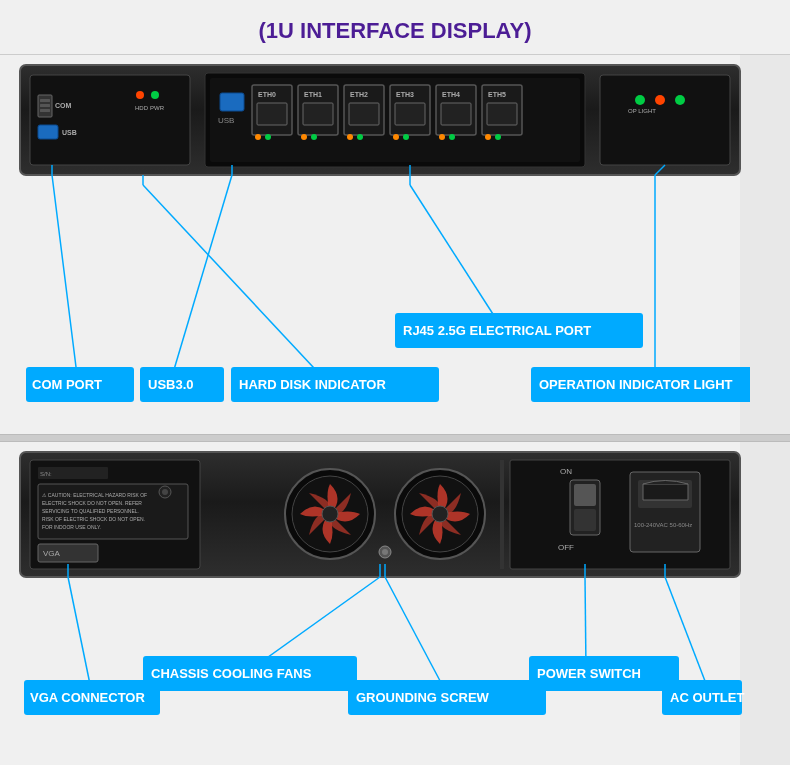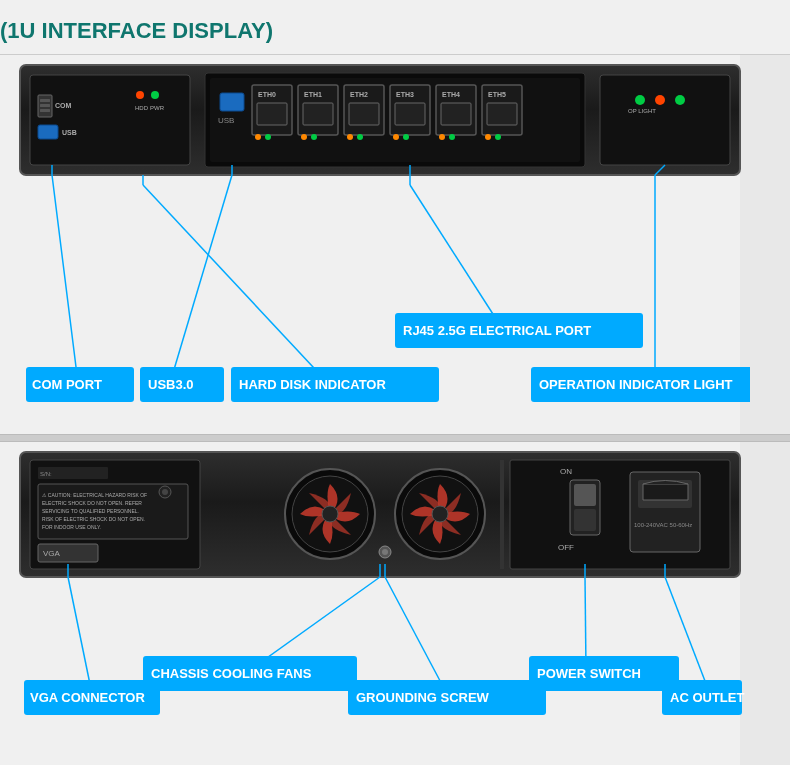--- a/index.html
+++ b/index.html
@@ -11,23 +11,24 @@
       overflow-x: hidden;
     }
 
     .page-wrapper {
       width: 790px;
       background: #e8e8e8;
     }
 
     
     .section-title {
+      text-align: center;
       font-size: 22px;
       font-weight: bold;
-      color: #0f766e;
+      color: #4c1d95;
       padding: 18px 0 10px 0;
       background: #f0f0f0;
       border-bottom: 1px solid #ccc;
     }
 
     .section-divider {
       height: 8px;
       background: #ccc;
       border-top: 1px solid #bbb;
       border-bottom: 1px solid #bbb;

